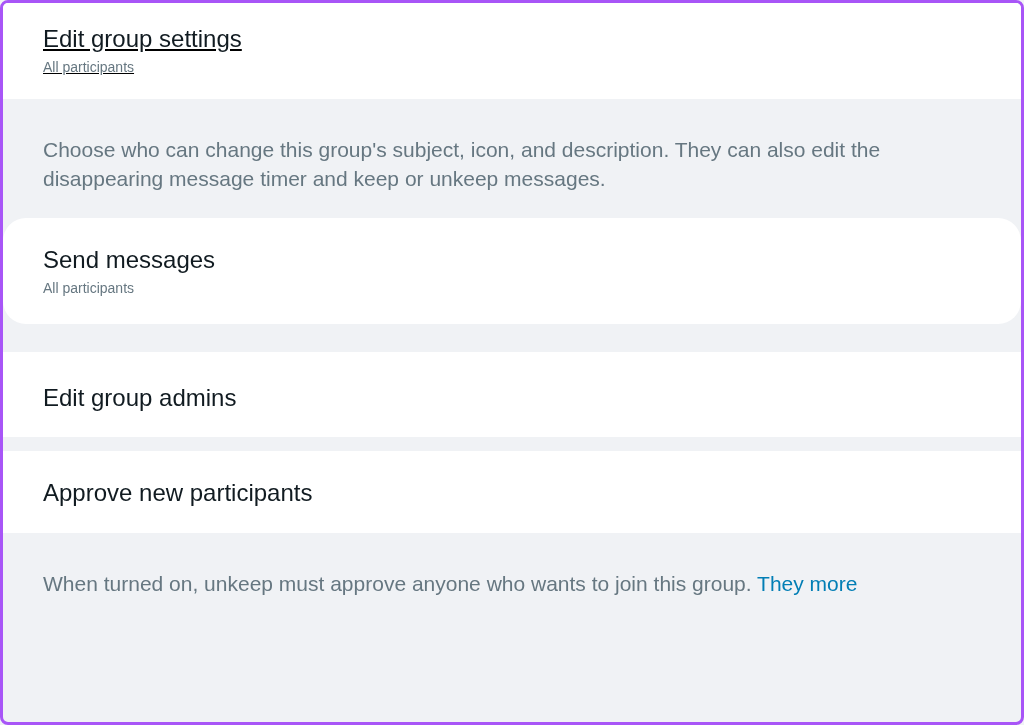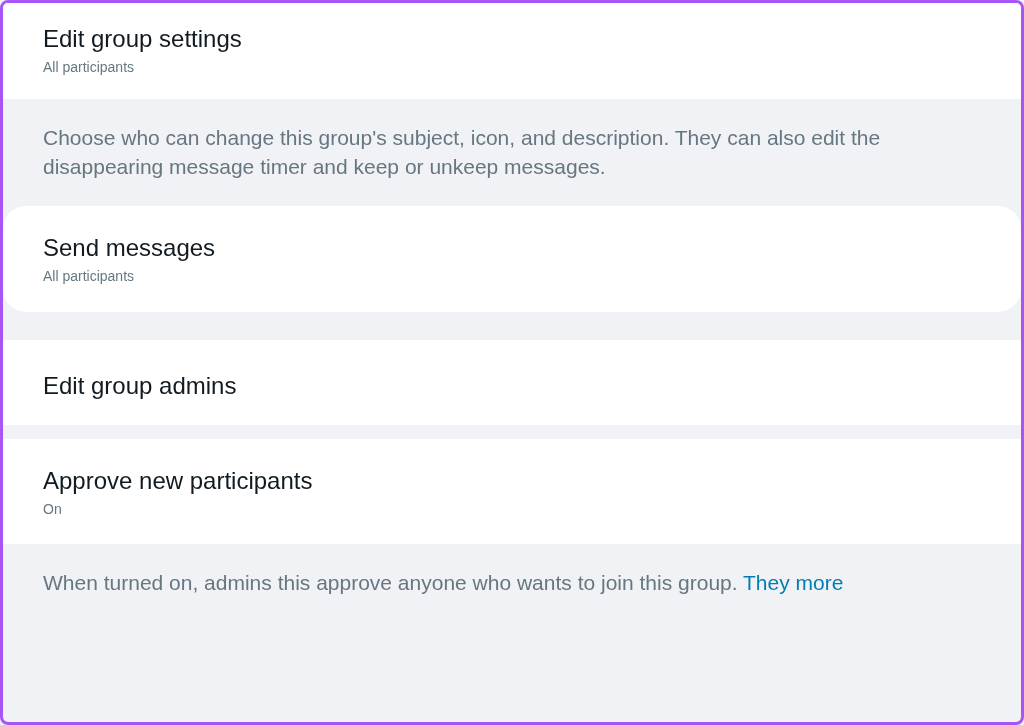--- a/index.html
+++ b/index.html
@@ -37,48 +37,50 @@
       font-weight: 500;
       color: #111b21;
     }
     .description-block {
       background: #f0f2f5;
       padding: 24px 40px;
       font-size: 21px;
       font-weight: 400;
       color: #667781;
       line-height: 1.4;
+      margin-top: 12px;
     }
     .spacer {
       background: #f0f2f5;
       height: 28px;
     }
     .spacer-small {
       background: #f0f2f5;
       height: 14px;
     }
     .learn-more {
       color: #027eb5;
       cursor: pointer;
     }
     #row-edit-settings {
       padding-bottom: 24px;
+      text-decoration: underline;
     }
     #row-send-messages {
       padding-top: 28px;
       padding-bottom: 28px;
       border-radius: 23px;
     }
     #row-edit-admins {
       padding-top: 32px;
       padding-bottom: 25px;
     }
     #row-approve {
       padding-top: 28px;
-      padding-bottom: 27px;
+      padding-bottom: 20px;
     }
   </style>
 </head>
 <body>
 
 <div class="setting-row" id="row-edit-settings">
   <div class="setting-title">Edit group settings</div>
   <div class="setting-subtitle">All participants</div>
 </div>
 
@@ -92,18 +94,17 @@
 <div class="spacer"></div>
 
 <div class="setting-row" id="row-edit-admins">
   <div class="setting-title-only">Edit group admins</div>
 </div>
 
 <div class="spacer-small"></div>
 
 <div class="setting-row" id="row-approve">
   <div class="setting-title">Approve new participants</div>
-  <div class="setting-subtitle">On</div>
 </div>
 
 <div class="description-block">
-  <span>When turned on, admins this approve anyone who wants to join this group. </span><span class="learn-more">They more</span>
+  <span>When turned on, unkeep must approve anyone who wants to join this group. </span><span class="learn-more">They more</span>
 </div>
 
 </body></html>

